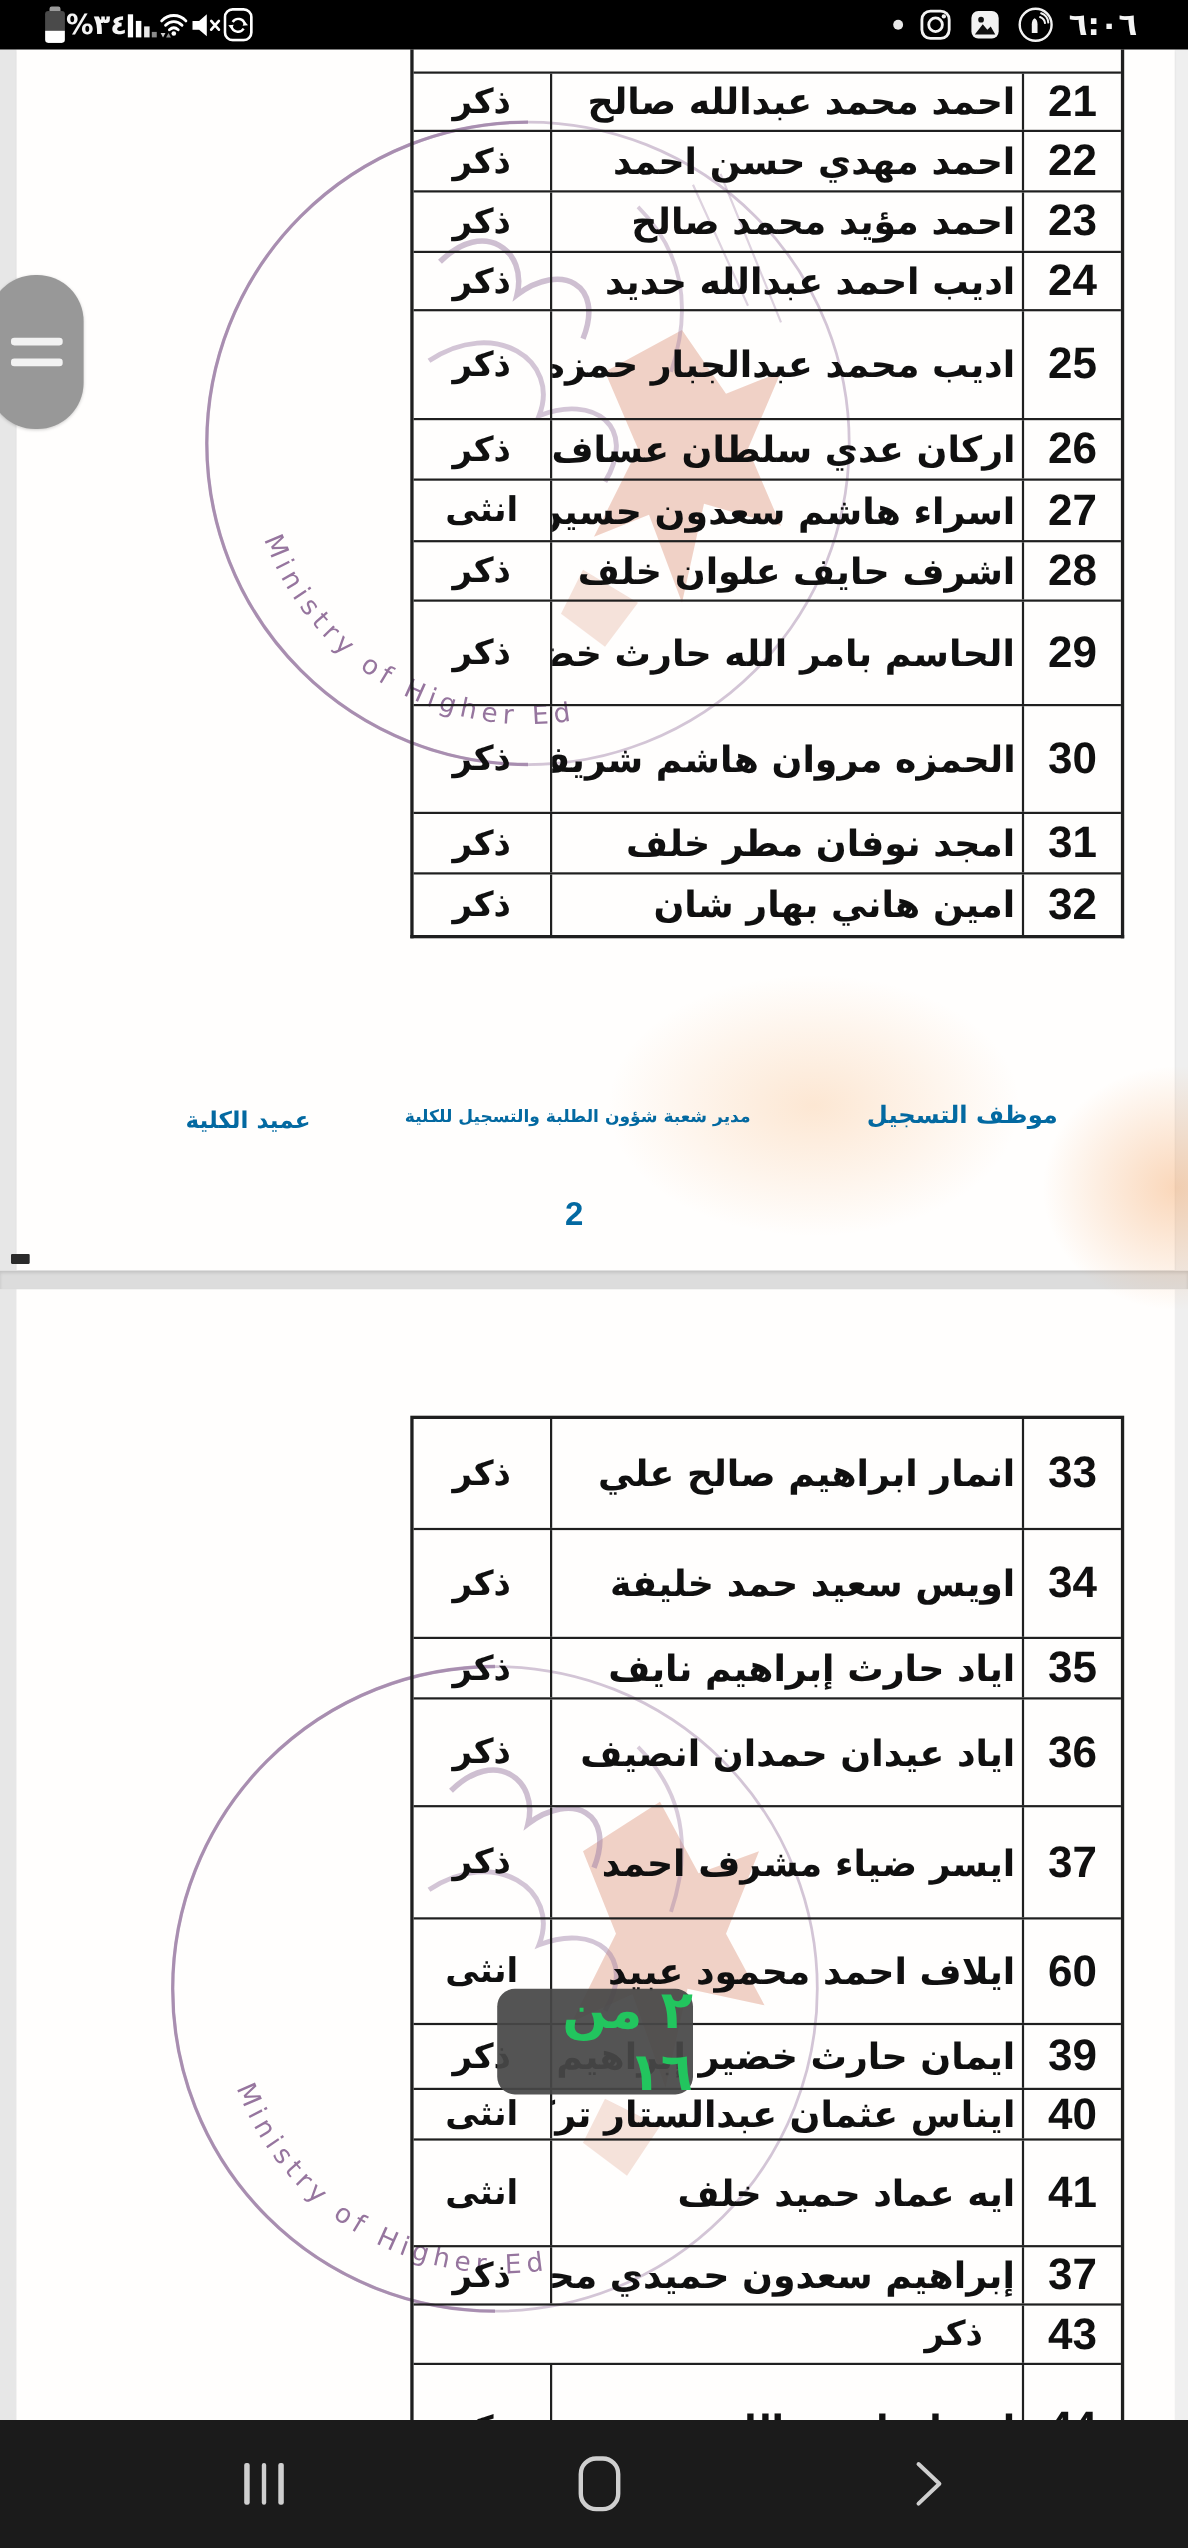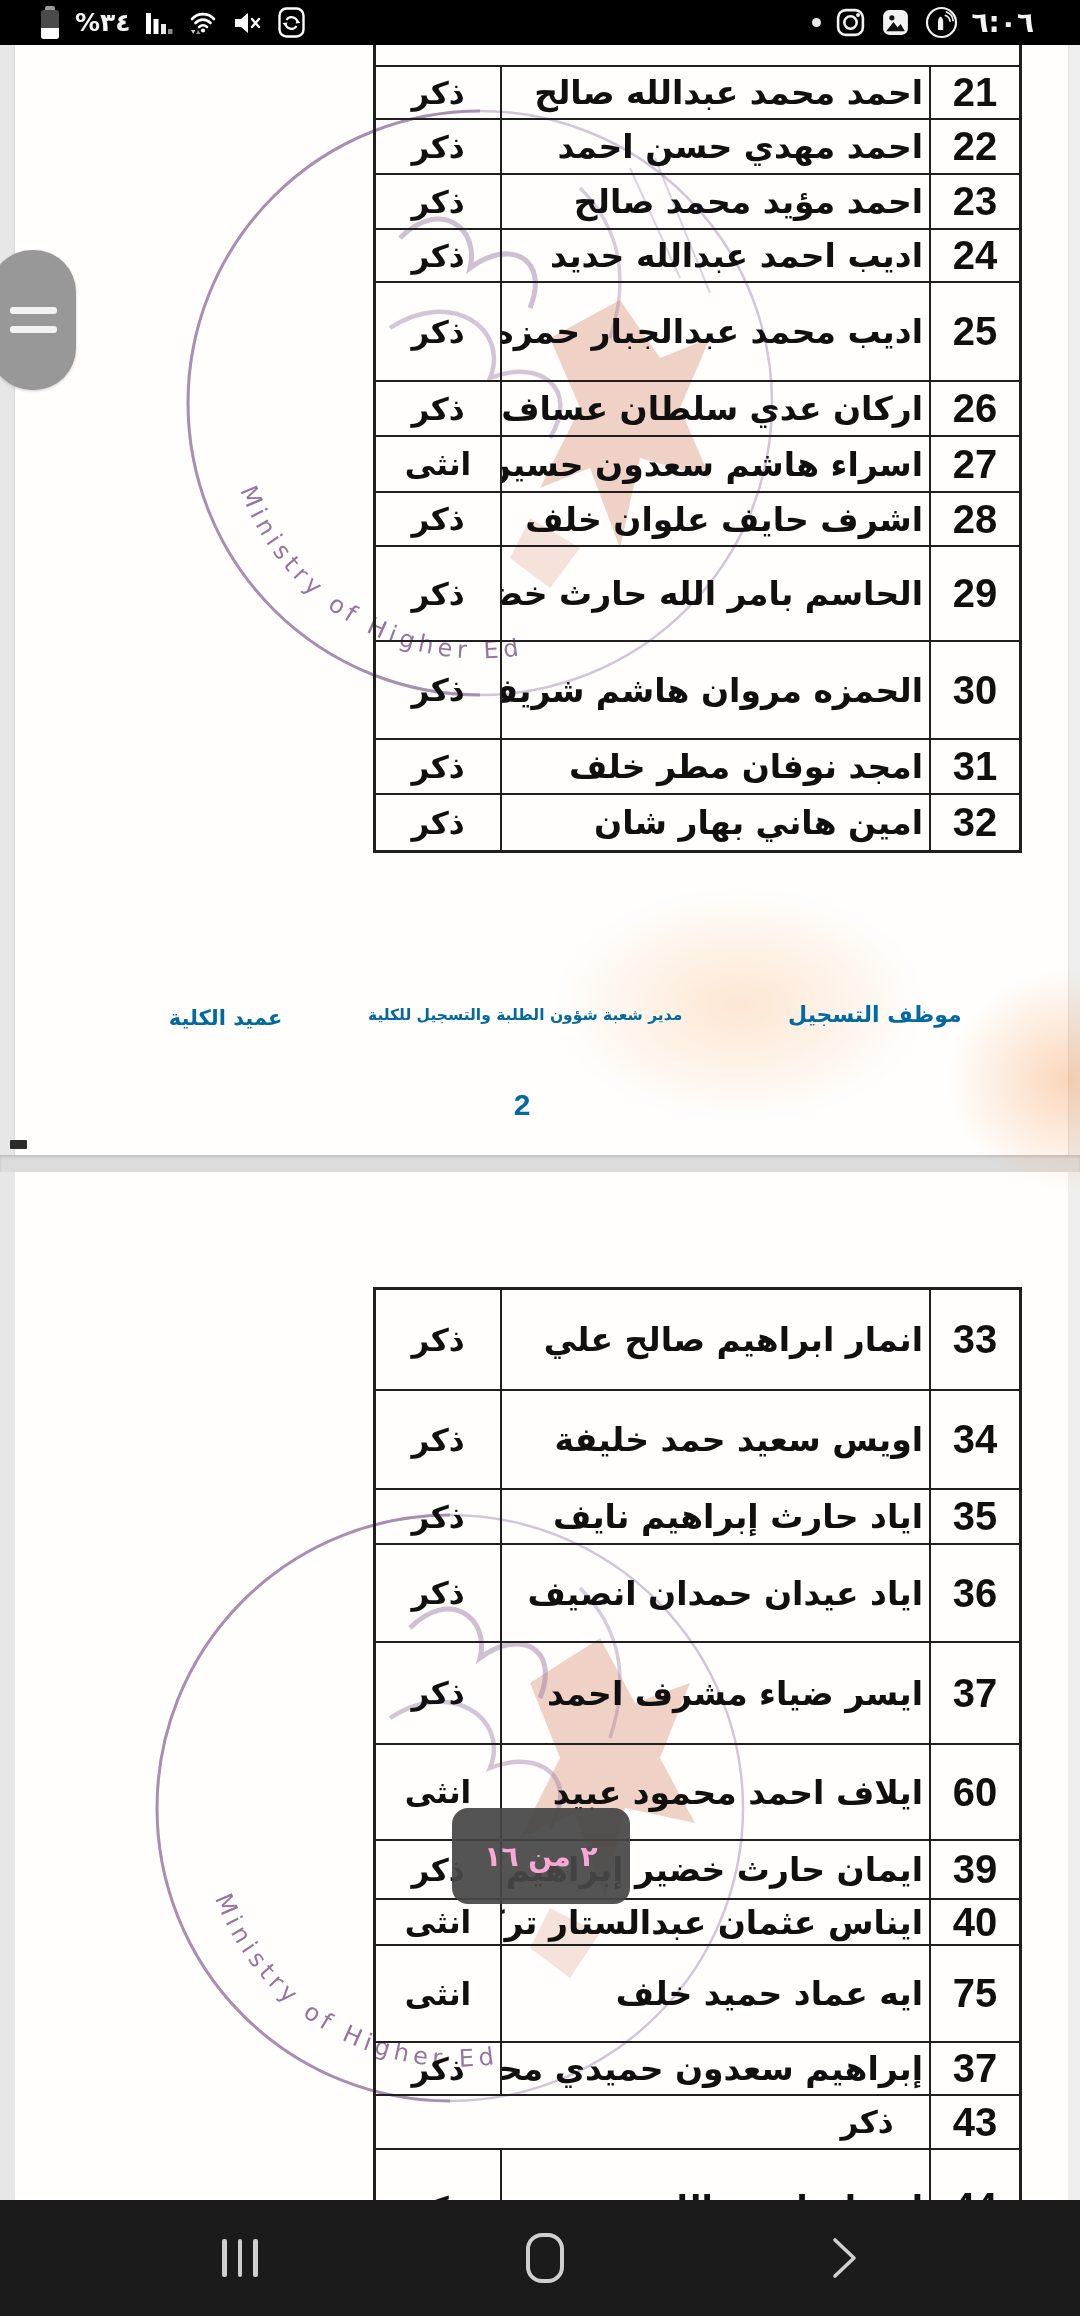--- a/index.html
+++ b/index.html
@@ -1,21 +1,21 @@
 <!DOCTYPE html>
 <html><head>
 <meta charset="utf-8">
 <style>
   html,body{margin:0;padding:0;background:#000;}
   body{font-family:"DejaVu Sans",sans-serif;}
   .screen{position:relative;width:1080px;height:2316px;background:#ffffff;overflow:hidden;}
 
   
   .status-bar{position:absolute;left:0;top:0;width:1080px;height:45px;background:#000;z-index:40;}
-  .sb-left{position:absolute;left:40px;top:0;height:45px;display:flex;align-items:center;gap:15px;}
+  .sb-left{position:absolute;left:40px;top:0;height:45px;display:flex;align-items:center;}
   .sb-right{position:absolute;right:46px;top:0;height:45px;display:flex;align-items:center;gap:14px;}
   .sb-text{color:#f4f4f4;font-size:25px;font-weight:600;letter-spacing:0;}
   .batt{position:relative;width:20px;height:34px;display:flex;flex-direction:column;align-items:center;}
   .batt .cap{width:10px;height:4px;background:#9a9a9a;border-radius:2px 2px 0 0;}
   .batt .body{width:18px;height:29px;background:#4a4a4a;border-radius:3px;overflow:hidden;display:flex;flex-direction:column;justify-content:flex-end;}
   .batt .lvl{width:100%;height:11px;background:#fff;}
   .dot{width:9px;height:9px;border-radius:50%;background:#e8e8e8;}
 
   
   .content{position:absolute;left:0;top:45px;width:1080px;height:2155px;background:#e9e9e9;}
@@ -47,21 +47,21 @@
   
   .footer-label{position:absolute;z-index:3;color:#0369a1;font-weight:700;text-align:center;white-space:nowrap;}
   .f-officer{left:788px;top:957px;width:130px;font-size:22px;}
   .f-director{left:368px;top:961px;width:230px;font-size:15.5px;}
   .f-dean{left:168px;top:961px;width:115px;font-size:21px;}
   .f-pagenum{left:500px;top:1043px;width:44px;font-size:30px;font-family:"Liberation Sans",sans-serif;font-weight:800;}
 
   
   .toast{position:absolute;left:452px;top:1763px;width:178px;height:96px;background:rgba(71,71,71,.93);
          border-radius:16px;z-index:30;display:flex;align-items:center;justify-content:center;
-         color:#f9a8d4;font-size:28px;font-weight:700;direction:rtl;}
+         color:#22c55e;font-size:48px;font-weight:700;direction:rtl;}
 
   
   .handle{position:absolute;left:-10px;top:205px;width:86px;height:140px;background:#989898;border-radius:42px;z-index:25;
           display:flex;flex-direction:column;align-items:center;justify-content:center;gap:12px;box-shadow:0 1px 3px rgba(0,0,0,.2);}
   .handle .bar{width:47px;height:7px;background:#f2f2f2;border-radius:3px;}
 
   
   .nav-bar{position:absolute;left:0;top:2200px;width:1080px;height:116px;background:#1b1b1b;z-index:40;
            display:flex;align-items:center;justify-content:space-between;padding:0 222px;box-sizing:border-box;}
   .nav-btn{display:flex;align-items:center;justify-content:center;cursor:pointer;}
@@ -297,21 +297,21 @@
           <div class="cell c-gen">ذكر</div>
         </div>
 
         <div class="trow" style="height: 46px;">
           <div class="cell c-num">40</div>
           <div class="cell c-name">ايناس عثمان عبدالستار تركي</div>
           <div class="cell c-gen">انثى</div>
         </div>
 
         <div class="trow" style="height: 97px;">
-          <div class="cell c-num">75</div>
+          <div class="cell c-num">41</div>
           <div class="cell c-name">ايه عماد حميد خلف</div>
           <div class="cell c-gen">انثى</div>
         </div>
 
         <div class="trow" style="height: 53px;">
           <div class="cell c-num">37</div>
           <div class="cell c-name">إبراهيم سعدون حميدي محمد</div>
           <div class="cell c-gen">ذكر</div>
         </div>
 

